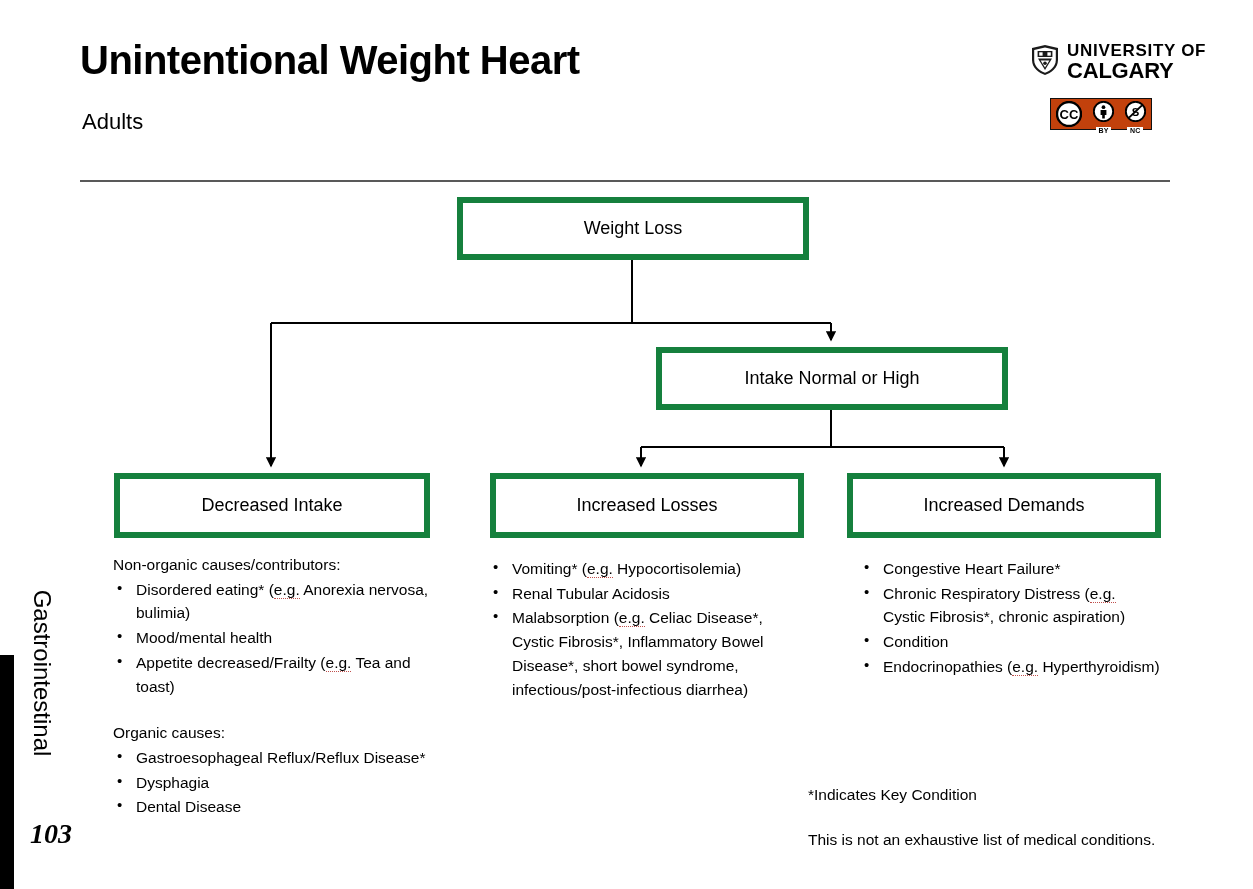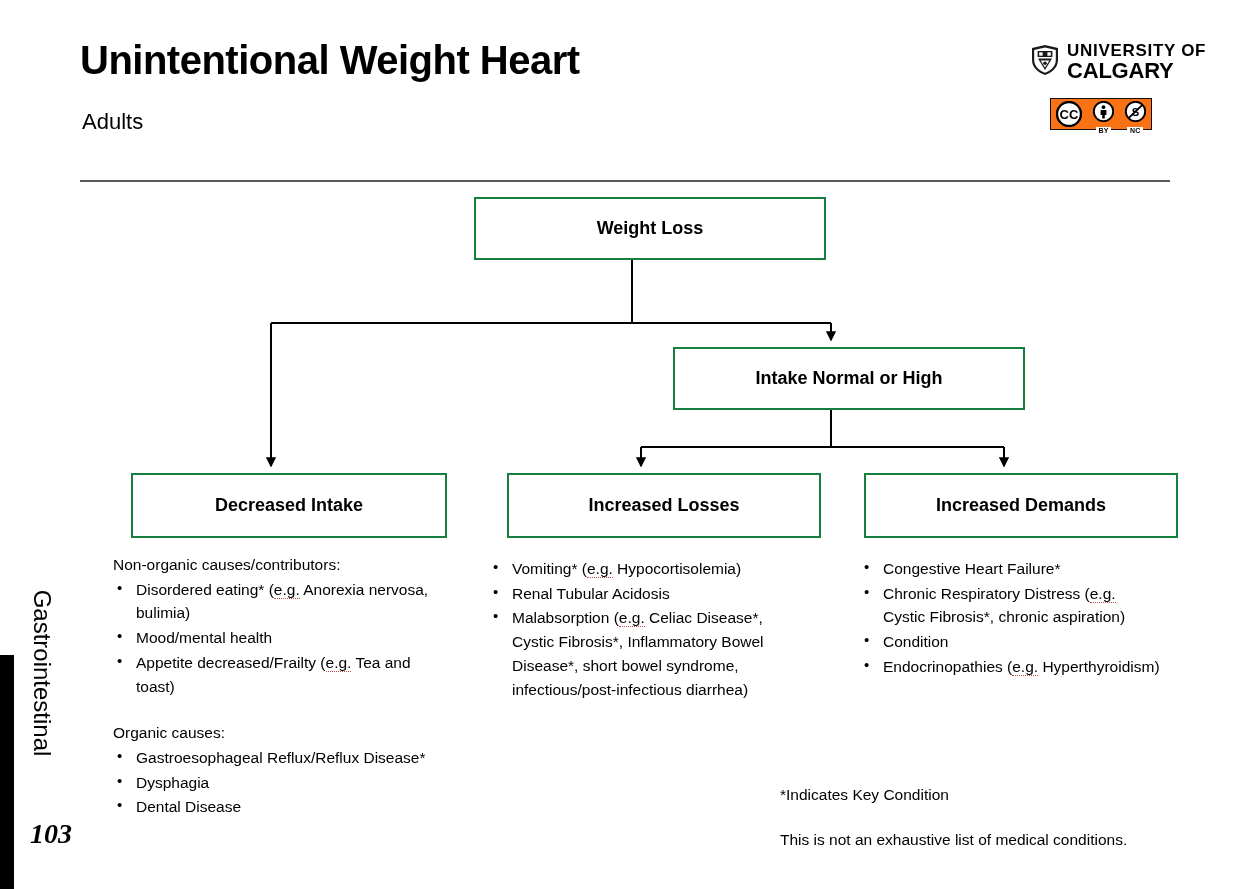--- a/index.html
+++ b/index.html
@@ -68,21 +68,21 @@
     font-weight: bold;
     letter-spacing: -0.2px;
     margin-top: 1px;
   }
   #cc-badge {
     position: absolute;
     left: 1050px;
     top: 98px;
     width: 102px;
     height: 32px;
-    background: #f97316;
+    background: #c2410c;
     border: 1px solid #111;
     display: flex;
     align-items: flex-start;
     justify-content: space-around;
     padding-top: 2px;
     box-sizing: border-box;
   }
   .cc-mark {
     display: flex;
     flex-direction: column;
@@ -94,30 +94,29 @@
     color: #000;
     background: #fff;
     line-height: 8px;
     padding: 0 3px;
     margin-top: 1px;
   }
 
   
   .node {
     position: absolute;
-    border: 2px solid #15803d;
+    border: 6px solid #15803d;
     background: #ffffff;
     box-sizing: border-box;
     display: flex;
     align-items: center;
     justify-content: center;
     font-size: 18px;
-    font-weight: bold;
+    font-weight: normal;
     text-align: center;
-    margin-left: 17px;
   }
   #node-weight-loss   { left: 457px; top: 197px; width: 352px; height: 63px; }
   #node-intake        { left: 656px; top: 347px; width: 352px; height: 63px; }
   #node-decreased     { left: 114px; top: 473px; width: 316px; height: 65px; }
   #node-losses        { left: 490px; top: 473px; width: 314px; height: 65px; }
   #node-demands       { left: 847px; top: 473px; width: 314px; height: 65px; }
 
   
   #connectors {
     position: absolute;
@@ -162,20 +161,21 @@
   b { font-weight: normal; }
   .sp {
     border-bottom: 1.5px dotted #c0504d;
   }
 
   
   .footnote {
     position: absolute;
     font-size: 15.5px;
     line-height: 1.5;
+    margin-left: 28px;
   }
   #footnote-key     { left: 780px; top: 783px; }
   #footnote-scope   { left: 780px; top: 828px; }
 
   
   #edge-bar {
     position: absolute;
     left: 0px;
     top: 655px;
     width: 14px;

